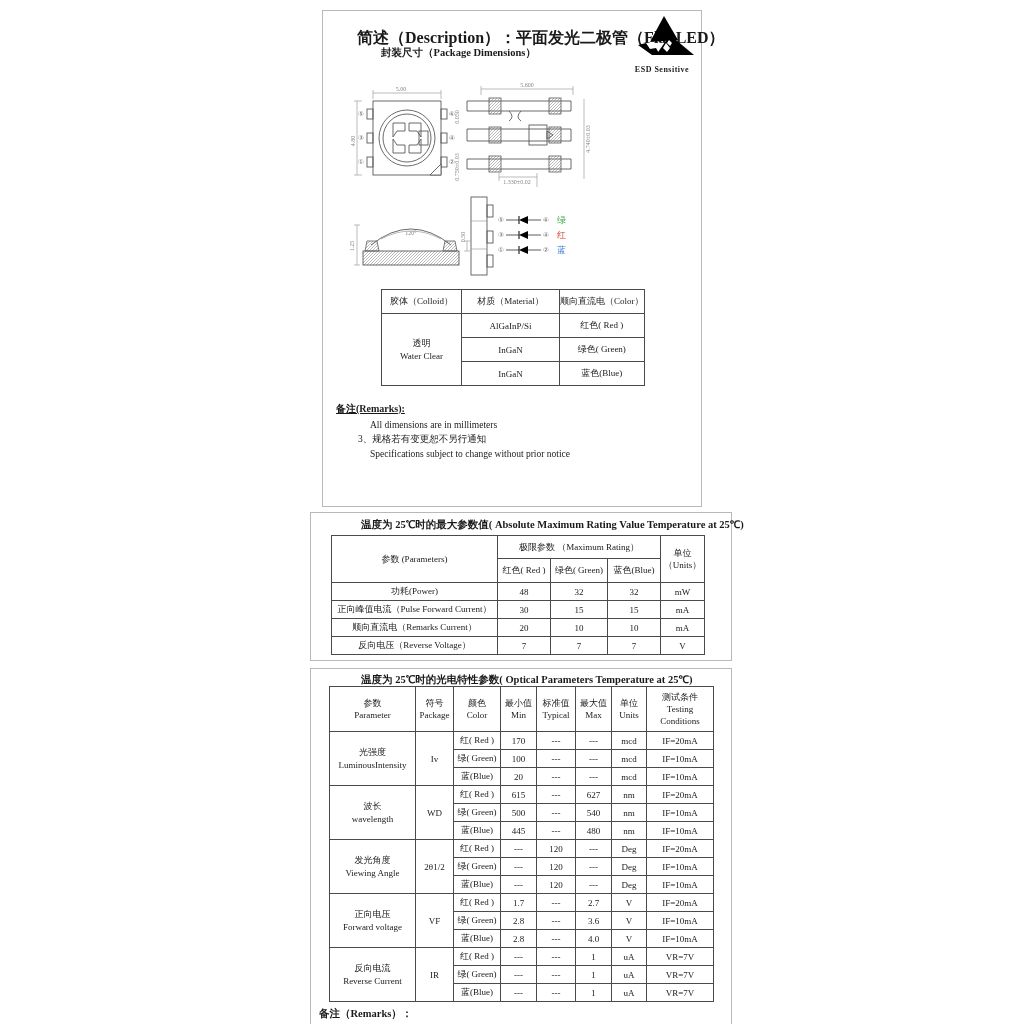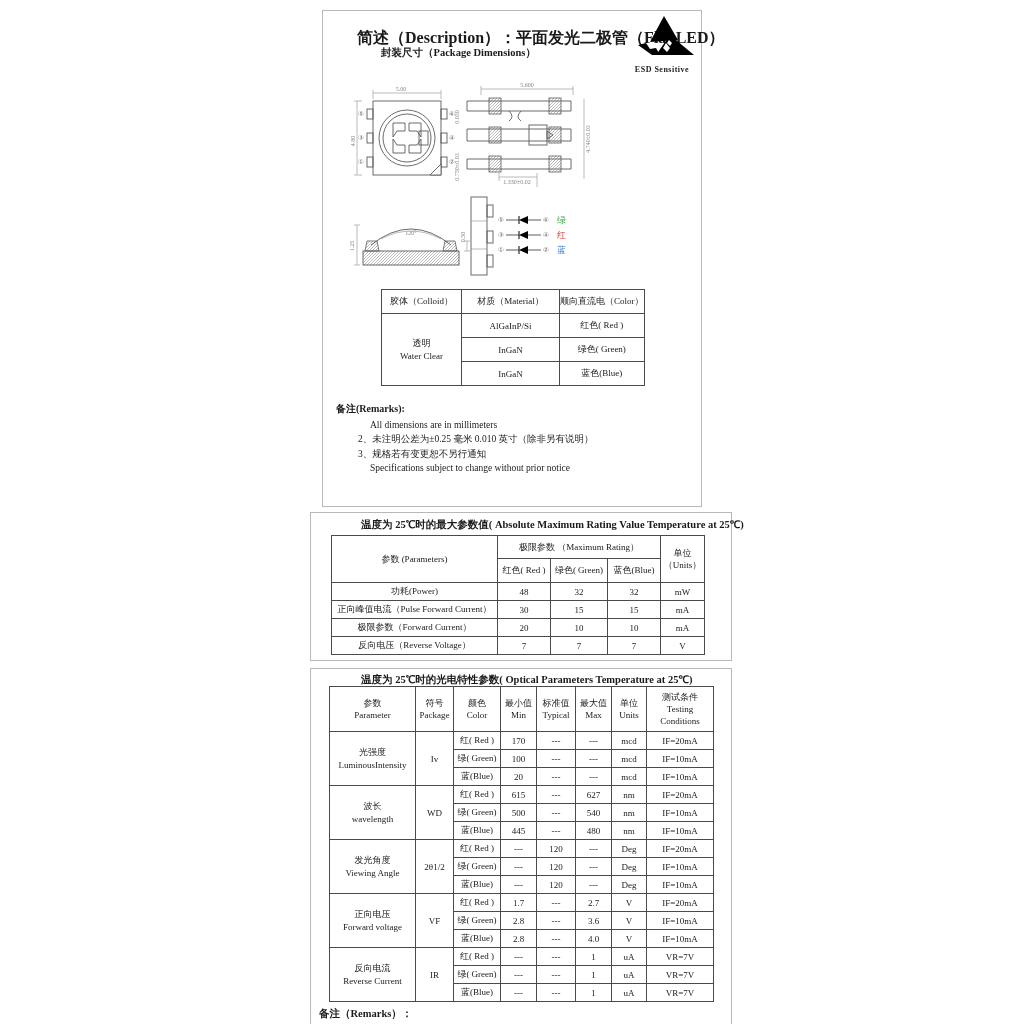--- a/index.html
+++ b/index.html
@@ -7,21 +7,21 @@
        font-family:"Liberation Serif", serif;color:#1a1a1a;}
   .abs{position:absolute;}
   .sec{position:absolute;background:#fff;border:1px solid #b8b8b8;}
   .b{font-weight:bold;}
   .title{font-size:10.5px;font-weight:bold;white-space:nowrap;margin-left:42px;}
   table{border-collapse:collapse;table-layout:fixed;}
   td{border:1px solid #4a4a4a;text-align:center;vertical-align:middle;
      font-size:9px;padding:0;overflow:hidden;white-space:nowrap;}
   .cell2 span{display:block;line-height:1.35;}
   .remarks{font-size:9.5px;line-height:1.5;}
-  .remarks .rt{font-weight:bold;font-size:10px;margin-bottom:2px;}
+  .remarks .rt{font-weight:bold;font-size:10px;margin-bottom:2px;text-decoration:underline;}
   .remarks .cn{margin-left:22px;}
   .remarks .en{margin-left:34px;}
   .dim{font-size:6px;fill:#858585;}
   .pn{font-size:6.5px;fill:#6a6a6a;}
   .ln{stroke:#8f8f8f;stroke-width:0.6;fill:none;}
   .pk{stroke:#5a5a5a;stroke-width:0.9;fill:none;}
   .esd-label{font-size:8px;font-weight:bold;letter-spacing:0.5px;}
 </style>
 </head>
 <body>
@@ -194,21 +194,20 @@
     <tr style="height:24px;">
       <td>InGaN</td>
       <td>蓝色(Blue)</td>
     </tr>
   </tbody>
     </table>
 
   <div class="abs remarks" style="left:13px;top:390px;width:350px;">
     <div class="rt">备注(Remarks):</div>
     <div class="en">All dimensions are in millimeters</div>
-    <div class="cn">2、未注明公差为±0.25 毫米 0.010 英寸（除非另有说明）</div>
     <div class="cn">3、规格若有变更恕不另行通知</div>
     <div class="en">Specifications subject to change without prior notice</div>
   </div>
 </div>
 
 <div class="sec" style="left:310px;top:512px;width:420px;height:147px;">
   <div class="abs title" style="left:8px;top:4px;">温度为 25℃时的最大参数值( Absolute Maximum Rating Value Temperature at 25℃)</div>
   <table class="abs" style="left:20px;top:22px;">
     <colgroup>
         <col style="width:166px">
@@ -239,21 +238,21 @@
       <td>mW</td>
     </tr>
     <tr style="height:18px;">
       <td>正向峰值电流（Pulse Forward Current）</td>
       <td>30</td>
       <td>15</td>
       <td>15</td>
       <td>mA</td>
     </tr>
     <tr style="height:18px;">
-      <td>极限参数（Forward Current）</td>
+      <td>顺向直流电（Remarks Current）</td>
       <td>20</td>
       <td>10</td>
       <td>10</td>
       <td>mA</td>
     </tr>
     <tr style="height:18px;">
       <td>反向电压（Reverse Voltage）</td>
       <td>7</td>
       <td>7</td>
       <td>7</td>

